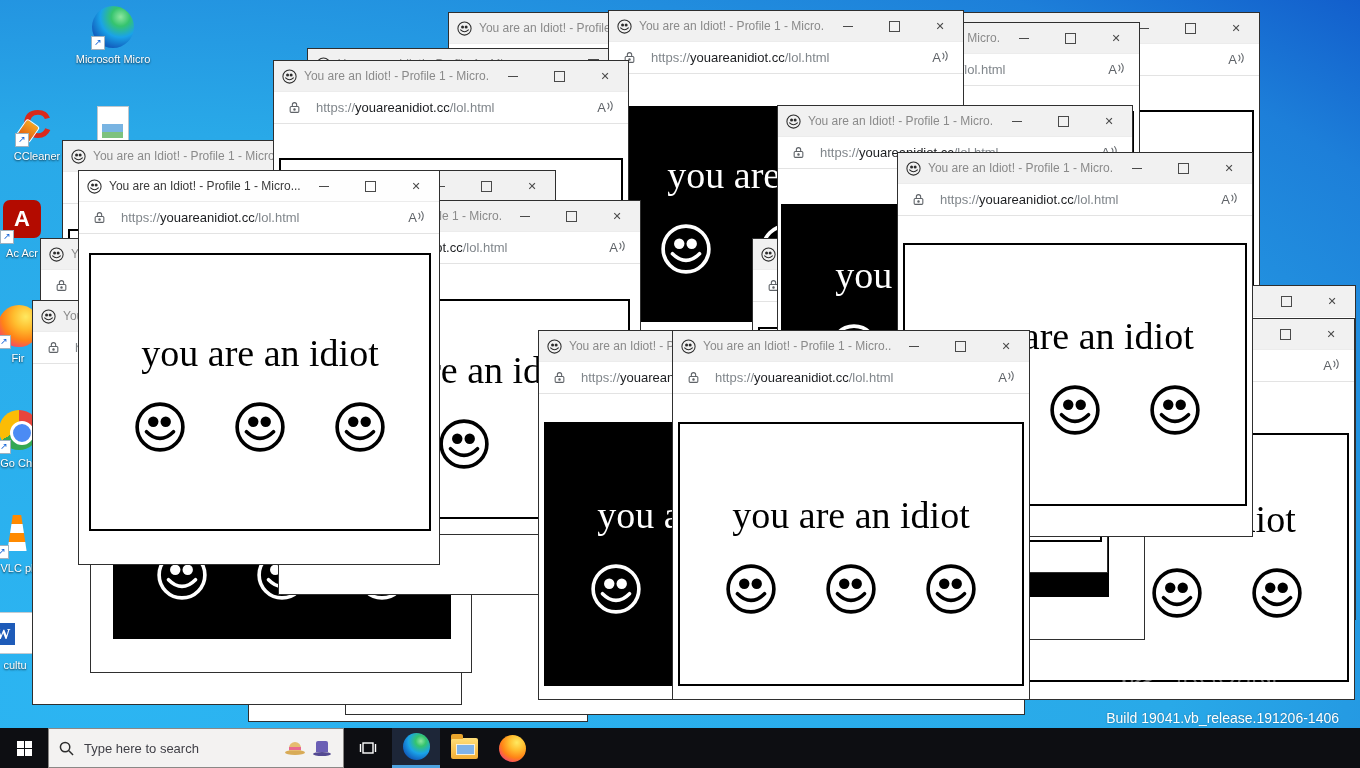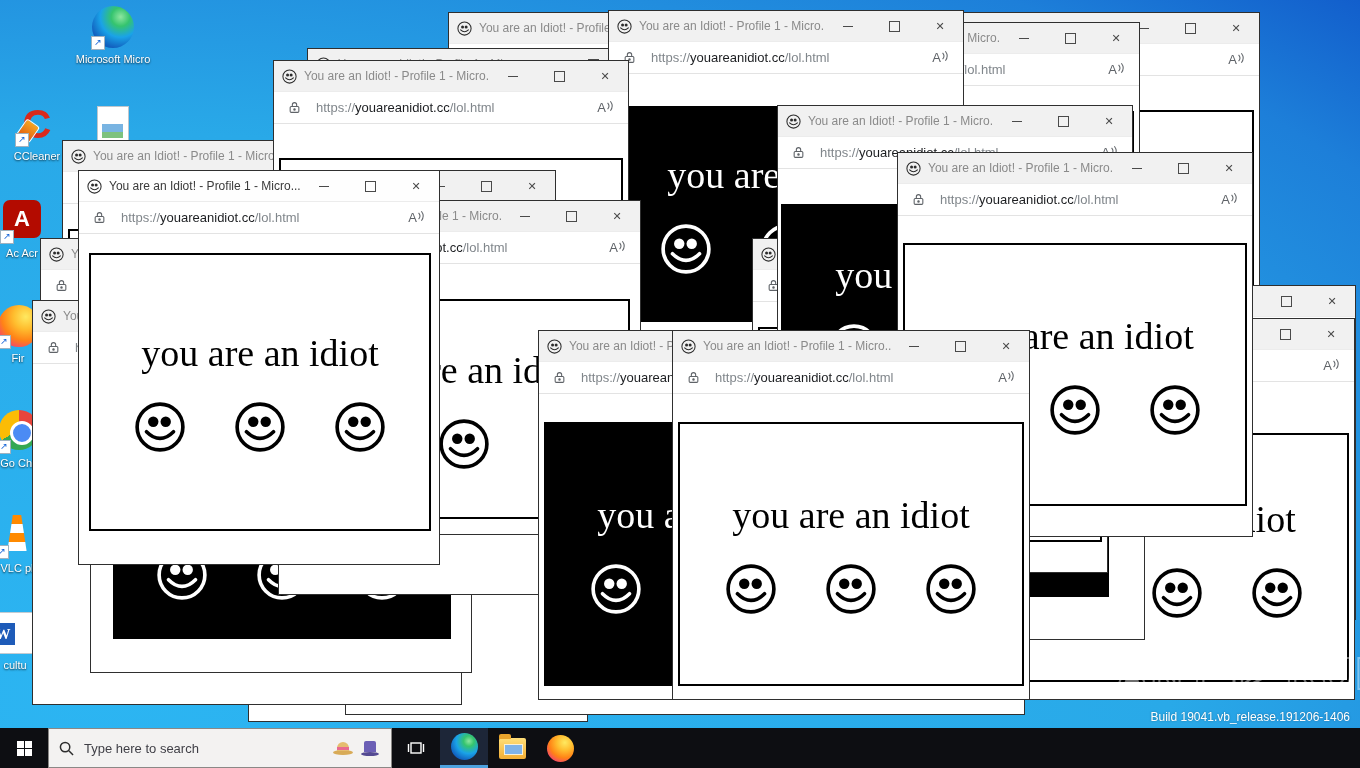--- a/index.html
+++ b/index.html
@@ -64,21 +64,21 @@
   .ptext{font-family:"Liberation Serif","DejaVu Serif",serif;font-size:38px;white-space:nowrap}
   .smrow{display:flex;gap:48px;flex:none}
   .sm{width:52px;height:52px;flex:none}
 
   
   #taskbar{position:absolute;left:0;right:0;bottom:0;height:40px;background:#0d0e12;display:flex;
         align-items:stretch;z-index:900;color:#eee}
   .tb-start{width:48px;display:flex;align-items:center;justify-content:center}
   .winlogo{display:grid;grid-template-columns:7px 7px;grid-template-rows:7px 7px;gap:1px}
   .winlogo i{background:#fff}
-  .tb-search{width:344px;background:#f3f2f1;border:1px solid #8a8886;display:flex;align-items:center;
+  .tb-search{width:296px;background:#f3f2f1;border:1px solid #8a8886;display:flex;align-items:center;
         padding:0 10px;color:#3f3f46;font-size:13px;box-sizing:border-box}
   .tb-search span{margin-left:10px;flex:1}
   .hats{display:flex;align-items:flex-end;gap:8px;margin-right:2px}
   .hat-straw{position:relative;width:20px;height:14px}
   .hat-straw .crown{position:absolute;left:4px;top:0;width:12px;height:9px;border-radius:6px 6px 0 0;background:#e5bd6f}
   .hat-straw .brim{position:absolute;left:0;bottom:1px;width:20px;height:5px;border-radius:50%;background:#d8ab57}
   .hat-straw .band{position:absolute;left:4px;top:5px;width:12px;height:3px;background:#e86a8f}
   .hat-top{position:relative;width:18px;height:15px}
   .hat-top .crown{position:absolute;left:3px;top:0;width:12px;height:11px;background:#6b5fb5;border-radius:2px 2px 0 0}
   .hat-top .brim{position:absolute;left:0;bottom:0;width:18px;height:4px;border-radius:50%;background:#544a92}
@@ -93,21 +93,21 @@
         background:radial-gradient(circle at 66% 28%, #ffe960 0%, #ffbd2e 30%, #ff8316 58%, #f43e77 84%, #a8128f 100%)}
   #tray{margin-left:auto;display:flex;align-items:center;gap:14px;padding-right:10px}
   #tray svg{display:block}
   .clock{text-align:right;font-size:12px;line-height:1.25;color:#fff}
 
   
   #wm{position:absolute;left:1116px;top:650px;display:flex;align-items:center;gap:8px;opacity:.5;
       z-index:880;pointer-events:none}
   #wm .wtxt{font:bold 44px/1 "Liberation Sans",sans-serif;letter-spacing:3px;color:transparent;
       -webkit-text-stroke:2px rgba(255,255,255,.85)}
-  #build{position:absolute;right:10px;top:710px;color:#fff;font-size:12px;z-index:870;text-shadow:0 0 2px rgba(0,0,0,.35)}
+  #build{position:absolute;right:21px;top:710px;color:#fff;font-size:14px;z-index:870;text-shadow:0 0 2px rgba(0,0,0,.35)}
 </style>
 </head>
 <body>
 
 <div id="root">
 
   <div class="dicon" style="left:74px;top:6px">
     <div class="art">
         <div class="art-edge"></div>
         <div class="arw">↗</div>
@@ -1483,21 +1483,20 @@
                 <circle cx="61" cy="40" r="10" fill="currentColor"></circle>
     <path d="M24 59 Q50 85 76 59" fill="none" stroke="currentColor" stroke-width="7" stroke-linecap="round"></path>
   </svg>
             </div>
       </div>
         </div>
       </div>
     </div>
 
   <div id="wm">
-    <span class="wtxt">ANY</span>
     <svg width="52" height="48" viewBox="0 0 52 48">
       <path d="M8 4 L44 24 L8 44 Z" fill="none" stroke="rgba(255,255,255,.85)" stroke-width="3"></path>
       <path d="M16 13 L32 24 L16 35 Z" fill="none" stroke="rgba(255,255,255,.85)" stroke-width="2.4"></path>
     </svg>
     <span class="wtxt">RUN</span>
   </div>
 
   <div id="build">Build 19041.vb_release.191206-1406</div>
 
   <div id="taskbar">

